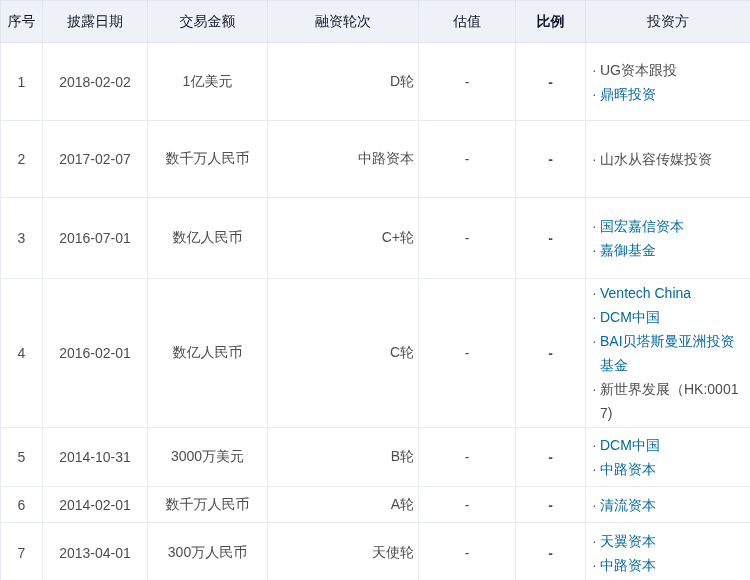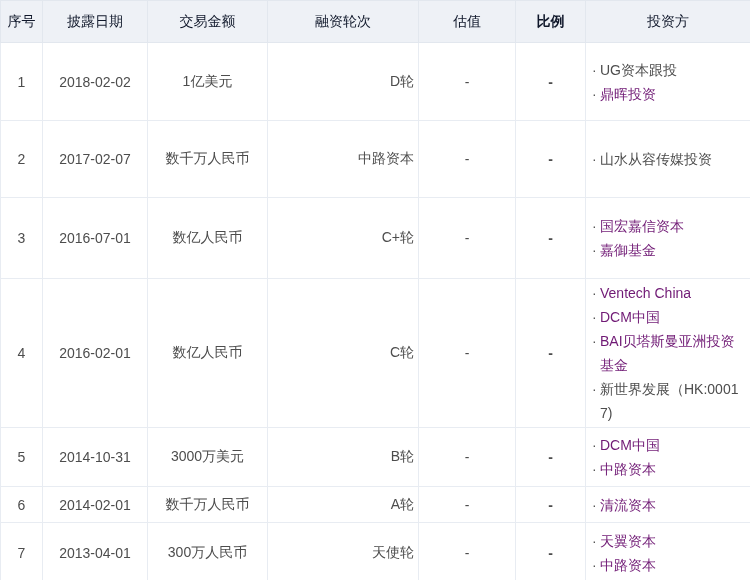--- a/index.html
+++ b/index.html
@@ -65,21 +65,21 @@
     word-break: break-all;
   }
   .investor::before {
     content: "\00B7";
     position: absolute;
     left: 0;
     top: 0;
     color: #555;
   }
   .investor .inv-name.is-link {
-    color: #701a75;
+    color: #0369a1;
     cursor: pointer;
   }
 </style>
 </head>
 <body>
 
 <div class="table-wrap">
   <table class="fin-table">
     <thead>
       <tr>

